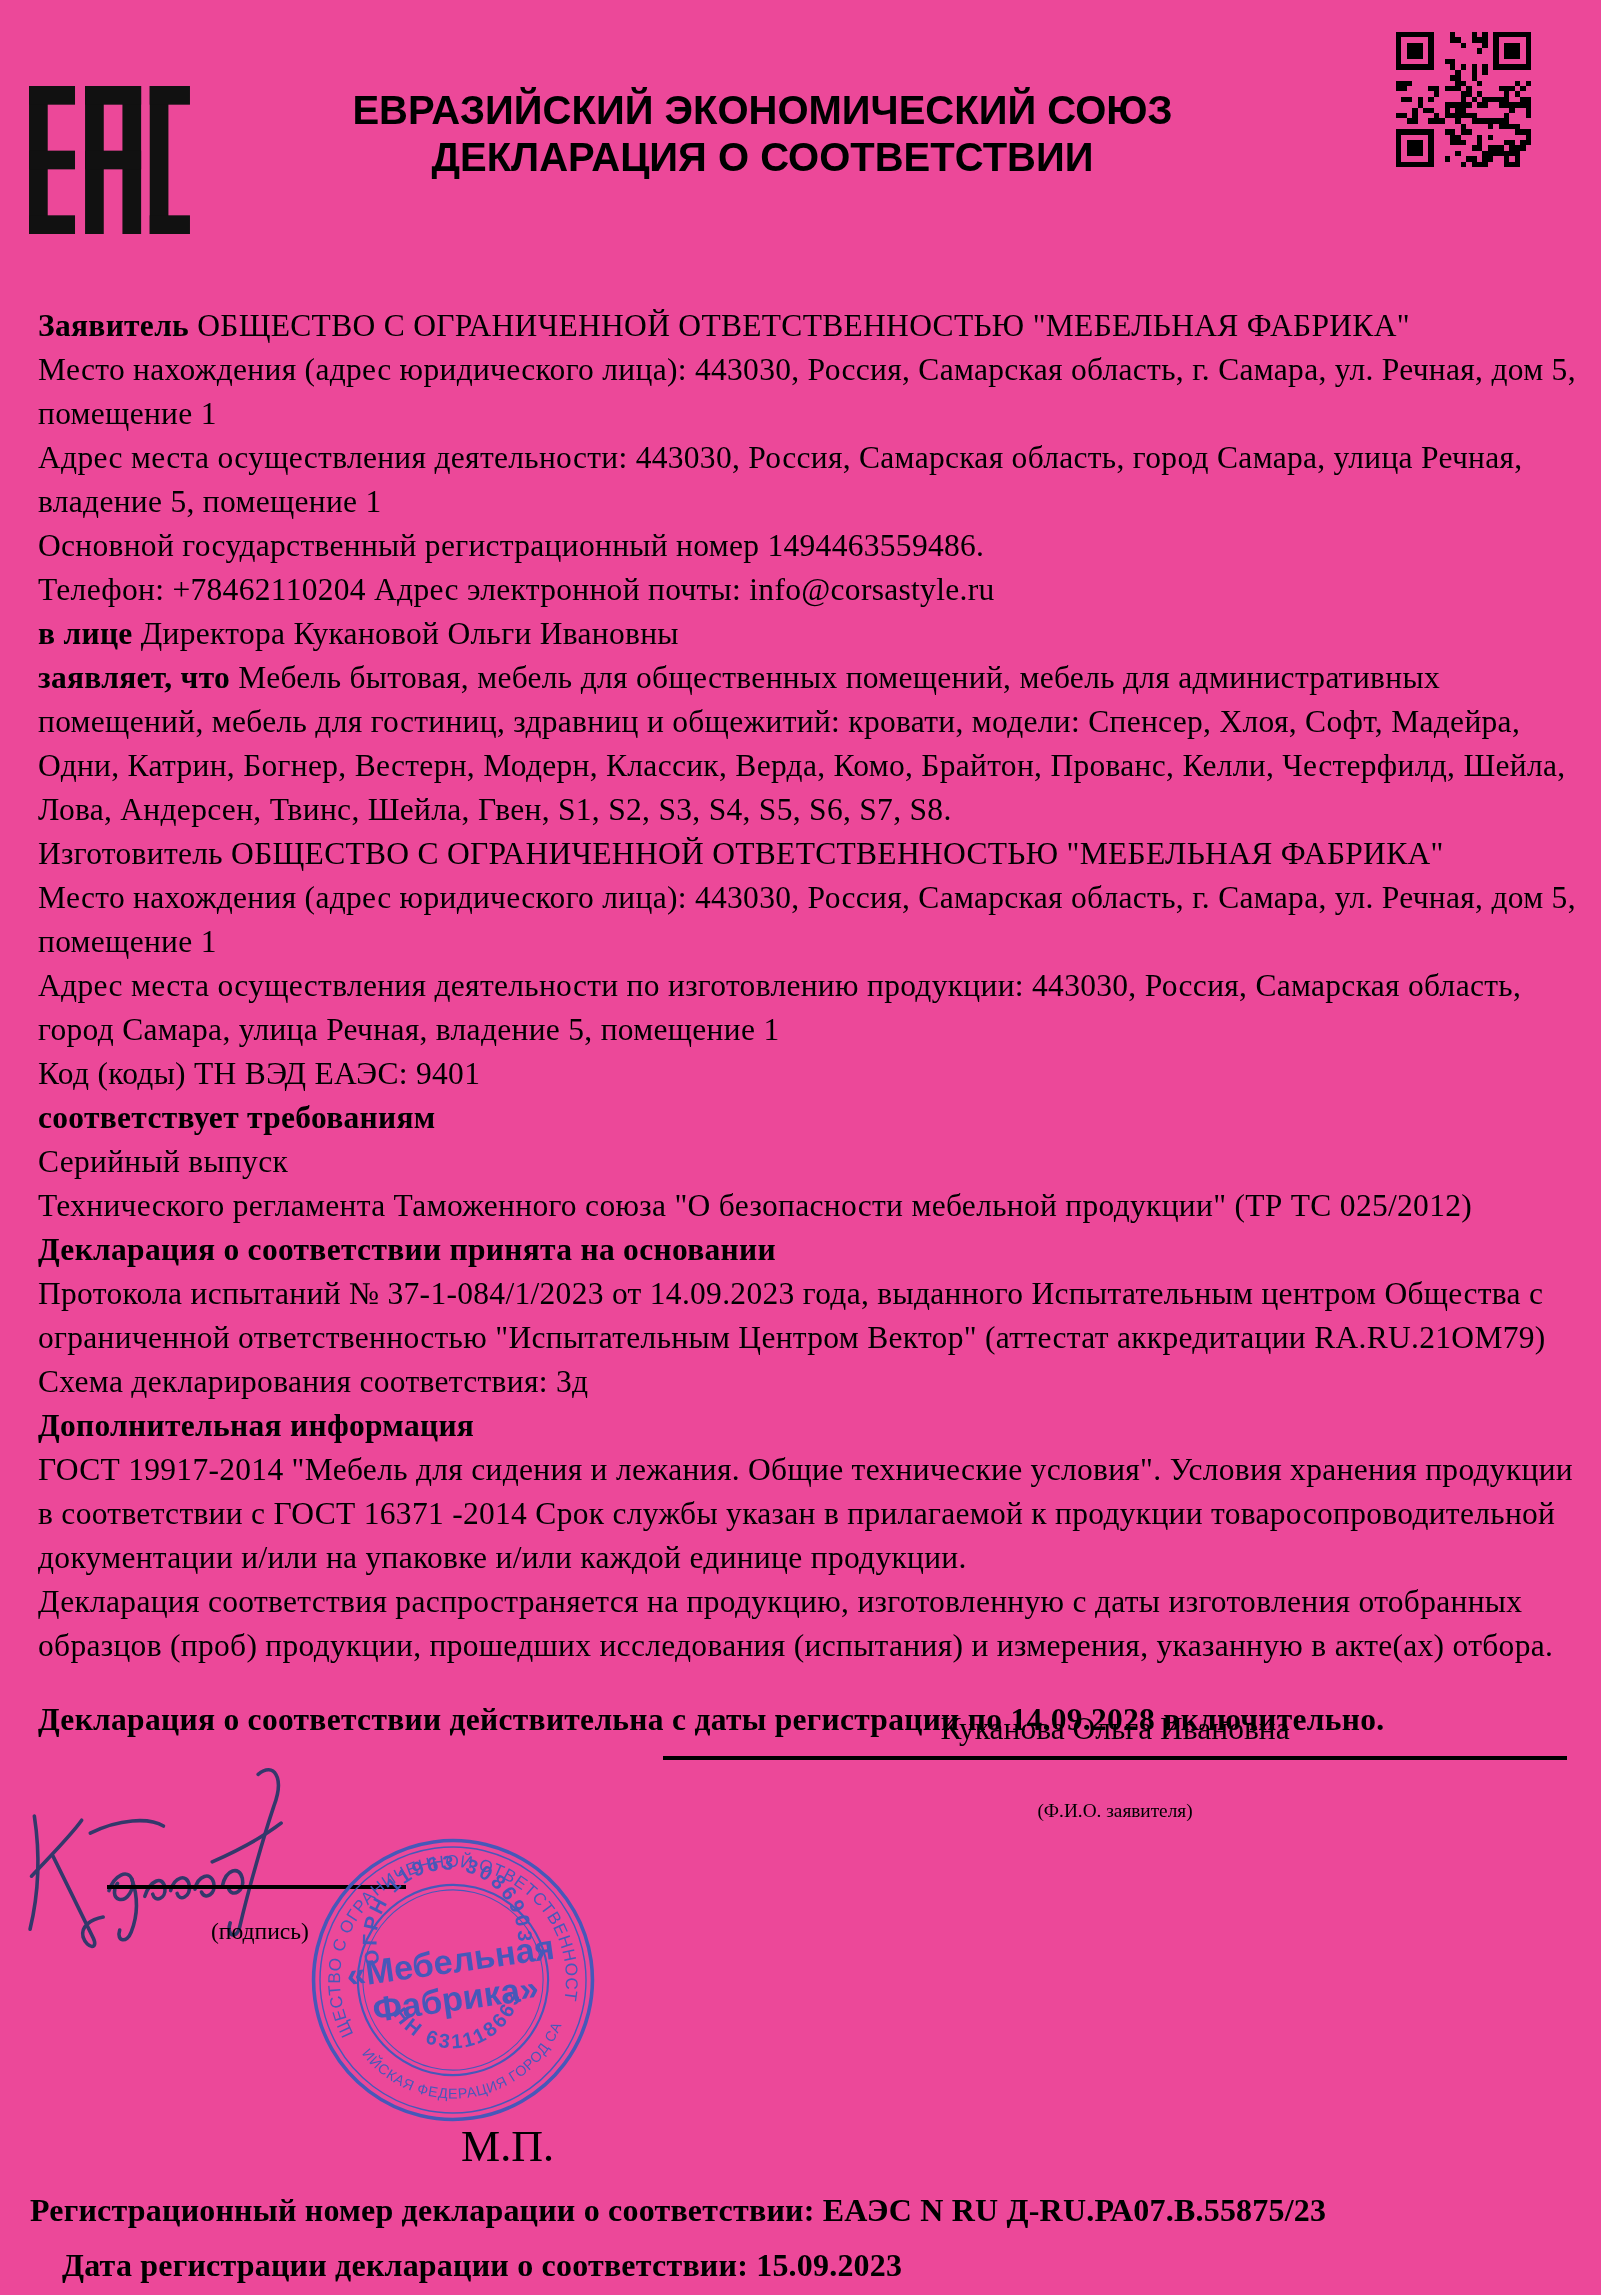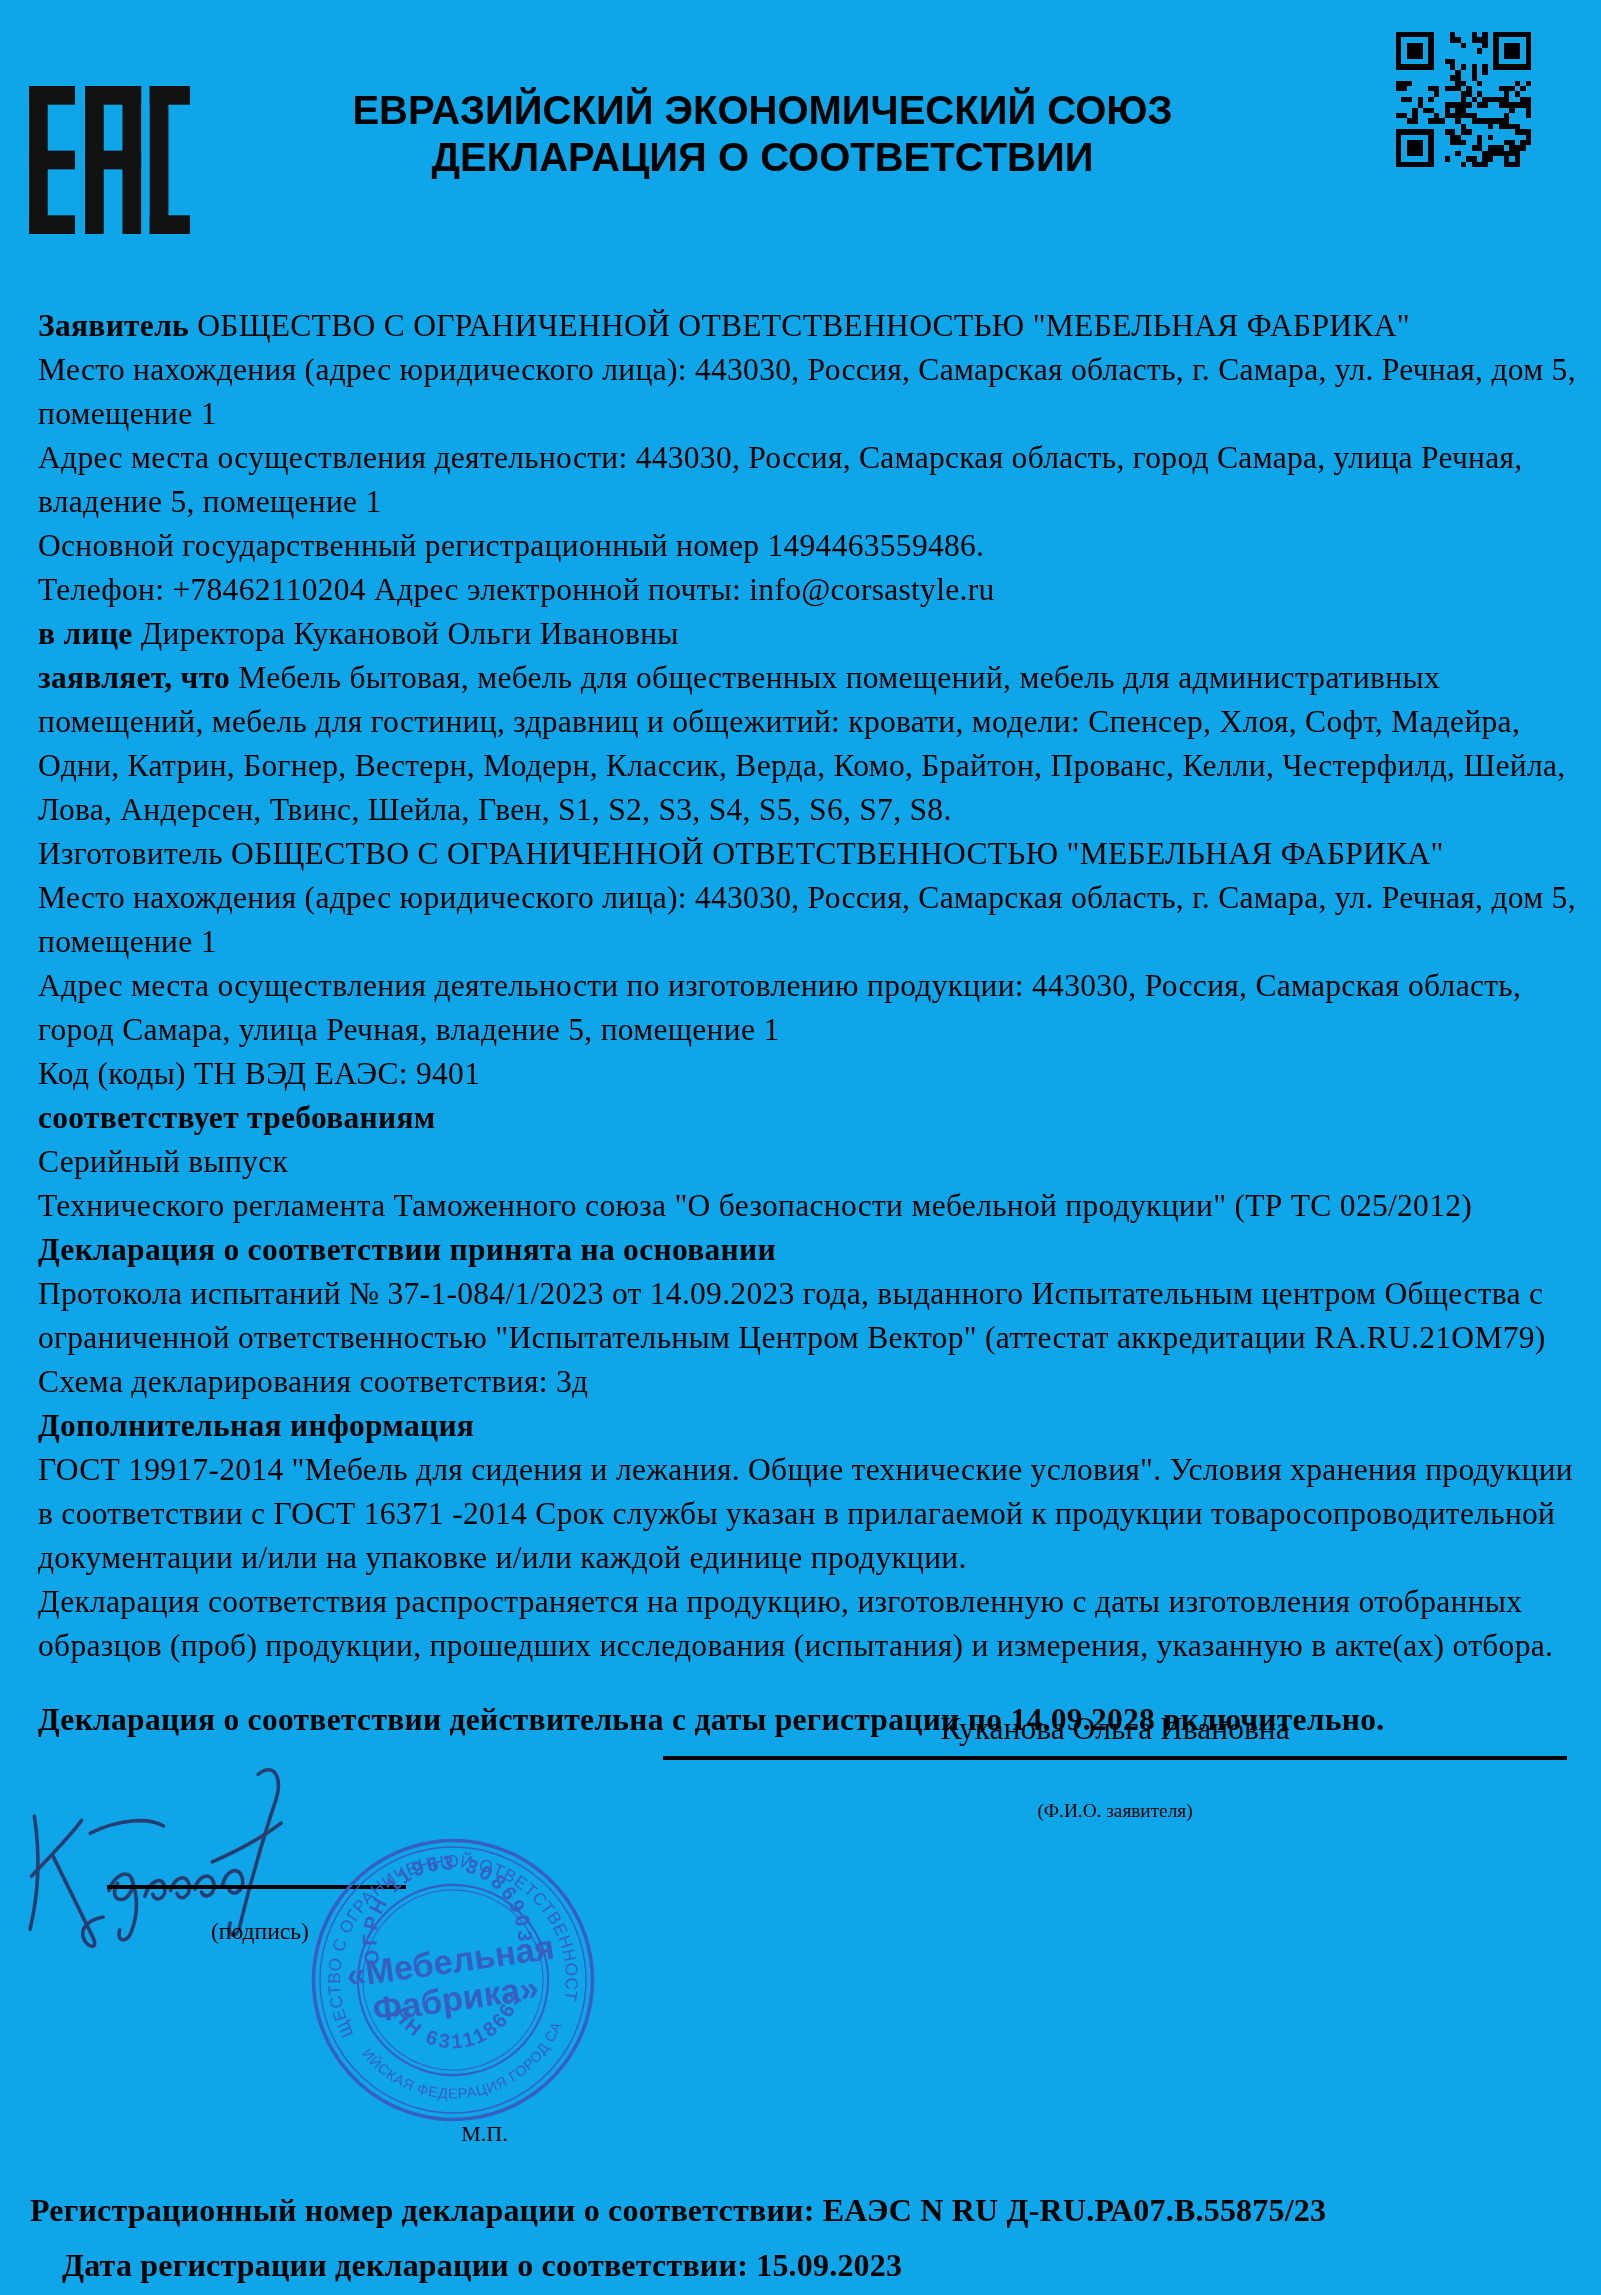--- a/index.html
+++ b/index.html
@@ -1,19 +1,19 @@
 <!DOCTYPE html>
 <html style="font-size:11.5px"><head>
 <meta charset="utf-8">
 <style>
   html,body{margin:0;padding:0;background:#888;}
   .page{
     position:relative;
     width:1602px;height:2295px;
-    background:#0ea5e9;
+    background:#ec4899;
     font-family:"Liberation Serif", serif;
     color:#000;
     overflow:hidden;
   }
   
   .eac-logo{position:absolute;left:29px;top:86px;width:161px;height:148px;}
   .doc-title{
     position:absolute;left:179px;top:87px;width:1167px;
     text-align:center;
     font-family:"Liberation Sans", sans-serif;
@@ -39,22 +39,22 @@
     text-align:center;font-size:19.3px;margin-top:36px;
   }
   .signature{position:absolute;left:20px;top:1760px;width:274px;height:198px;}
   .sig-rule{position:absolute;left:107px;top:1885px;width:299px;height:3.6px;background:#000;}
   .sig-caption{
     position:absolute;left:156px;top:1893px;width:208px;
     text-align:center;font-size:23.6px;margin-top:25px;
   }
   .stamp{position:absolute;left:310px;top:1837px;width:286px;height:286px;opacity:.92;}
   .mp-label{
-    position:absolute;left:427px;top:2121px;width:115px;
-    text-align:center;font-size:22px;
+    position:absolute;left:450px;top:2121px;width:115px;
+    text-align:center;font-size:44px;
   }
   
   .footer-line{position:absolute;left:30px;font-weight:bold;font-size:32px;letter-spacing:0.2px;}
   .footer-line.reg{top:2192px;}
   .footer-line.date{top:2247px;margin-left:32px;}
 </style>
 </head>
 <body>
 
 <div class="page">

